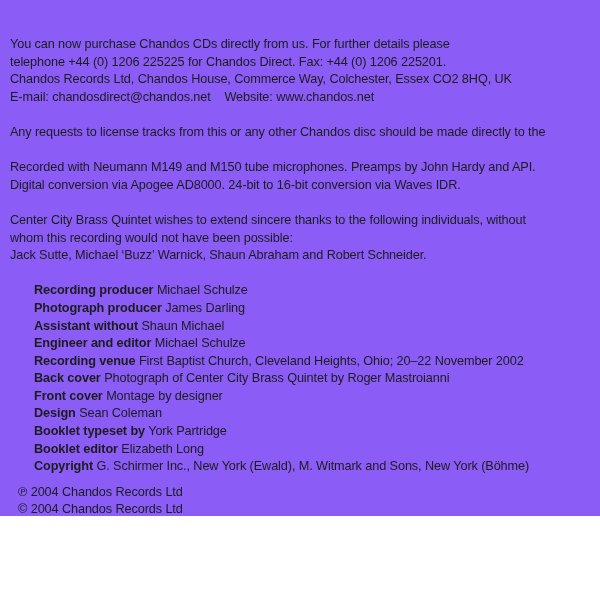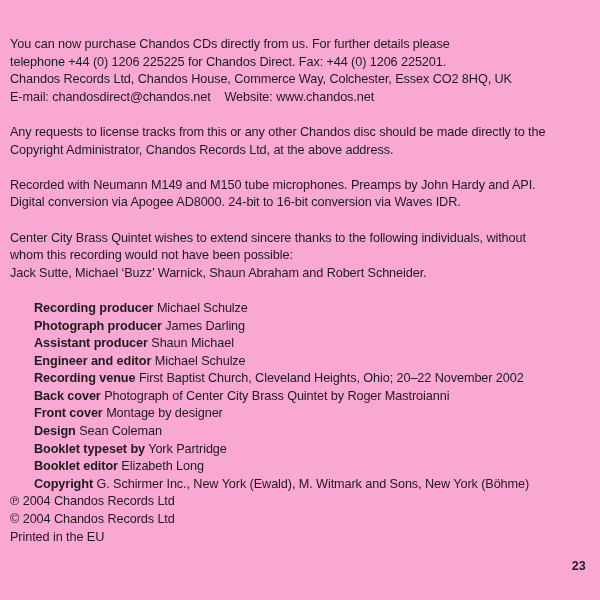--- a/index.html
+++ b/index.html
@@ -7,39 +7,39 @@
     padding: 0;
     width: 600px;
     height: 600px;
     background: #ffffff;
     font-family: "Liberation Sans", "DejaVu Sans", sans-serif;
     color: #1c1c1c;
   }
   .page {
     position: relative;
     width: 600px;
-    height: 600px;
+    height: 516px;
     overflow: hidden;
-    background: #f9a8d4;
+    background: #8b5cf6;
   }
   .content {
     position: absolute;
     left: 10px;
     top: 36px;
     width: 586px;
     font-size: 12.7px;
     line-height: 17.6px;
     letter-spacing: -0.1px;
   }
   .para { margin: 0 0 17.6px 0; }
   .line { white-space: pre; }
   .credits { margin: 0; }
   .credit-label { font-weight: 700; margin-left: 24px; }
   .credit-value { font-weight: 400; }
-  .footer-lines { margin: 0; }
+  .footer-lines { margin: 8px; }
   .page-num {
     position: absolute;
     top: 559px;
     right: 14px;
     font-size: 12.5px;
     font-weight: 700;
     letter-spacing: 0.2px;
   }
 </style>
 </head>
@@ -50,38 +50,37 @@
 
     <div class="para">
       <div class="line">You can now purchase Chandos CDs directly from us. For further details please</div>
       <div class="line">telephone +44 (0) 1206 225225 for Chandos Direct. Fax: +44 (0) 1206 225201.</div>
       <div class="line">Chandos Records Ltd, Chandos House, Commerce Way, Colchester, Essex CO2 8HQ, UK</div>
       <div class="line">E-mail: chandosdirect@chandos.net    Website: www.chandos.net</div>
     </div>
 
     <div class="para">
       <div class="line">Any requests to license tracks from this or any other Chandos disc should be made directly to the</div>
-      <div class="line">Copyright Administrator, Chandos Records Ltd, at the above address.</div>
     </div>
 
     <div class="para">
       <div class="line">Recorded with Neumann M149 and M150 tube microphones. Preamps by John Hardy and API.</div>
       <div class="line">Digital conversion via Apogee AD8000. 24-bit to 16-bit conversion via Waves IDR.</div>
     </div>
 
     <div class="para">
       <div class="line">Center City Brass Quintet wishes to extend sincere thanks to the following individuals, without</div>
       <div class="line">whom this recording would not have been possible:</div>
       <div class="line">Jack Sutte, Michael ‘Buzz’ Warnick, Shaun Abraham and Robert Schneider.</div>
     </div>
 
     <div class="credits">
       <div class="line"><span class="credit-label">Recording producer</span> <span class="credit-value">Michael Schulze</span></div>
       <div class="line"><span class="credit-label">Photograph producer</span> <span class="credit-value">James Darling</span></div>
-      <div class="line"><span class="credit-label">Assistant producer</span> <span class="credit-value">Shaun Michael</span></div>
+      <div class="line"><span class="credit-label">Assistant without</span> <span class="credit-value">Shaun Michael</span></div>
       <div class="line"><span class="credit-label">Engineer and editor</span> <span class="credit-value">Michael Schulze</span></div>
       <div class="line"><span class="credit-label">Recording venue</span> <span class="credit-value">First Baptist Church, Cleveland Heights, Ohio; 20–22 November 2002</span></div>
       <div class="line"><span class="credit-label">Back cover</span> <span class="credit-value">Photograph of Center City Brass Quintet by Roger Mastroianni</span></div>
       <div class="line"><span class="credit-label">Front cover</span> <span class="credit-value">Montage by designer</span></div>
       <div class="line"><span class="credit-label">Design</span> <span class="credit-value">Sean Coleman</span></div>
       <div class="line"><span class="credit-label">Booklet typeset by</span> <span class="credit-value">York Partridge</span></div>
       <div class="line"><span class="credit-label">Booklet editor</span> <span class="credit-value">Elizabeth Long</span></div>
       <div class="line"><span class="credit-label">Copyright</span> <span class="credit-value">G. Schirmer Inc., New York (Ewald), M. Witmark and Sons, New York (Böhme)</span></div>
     </div>
 

